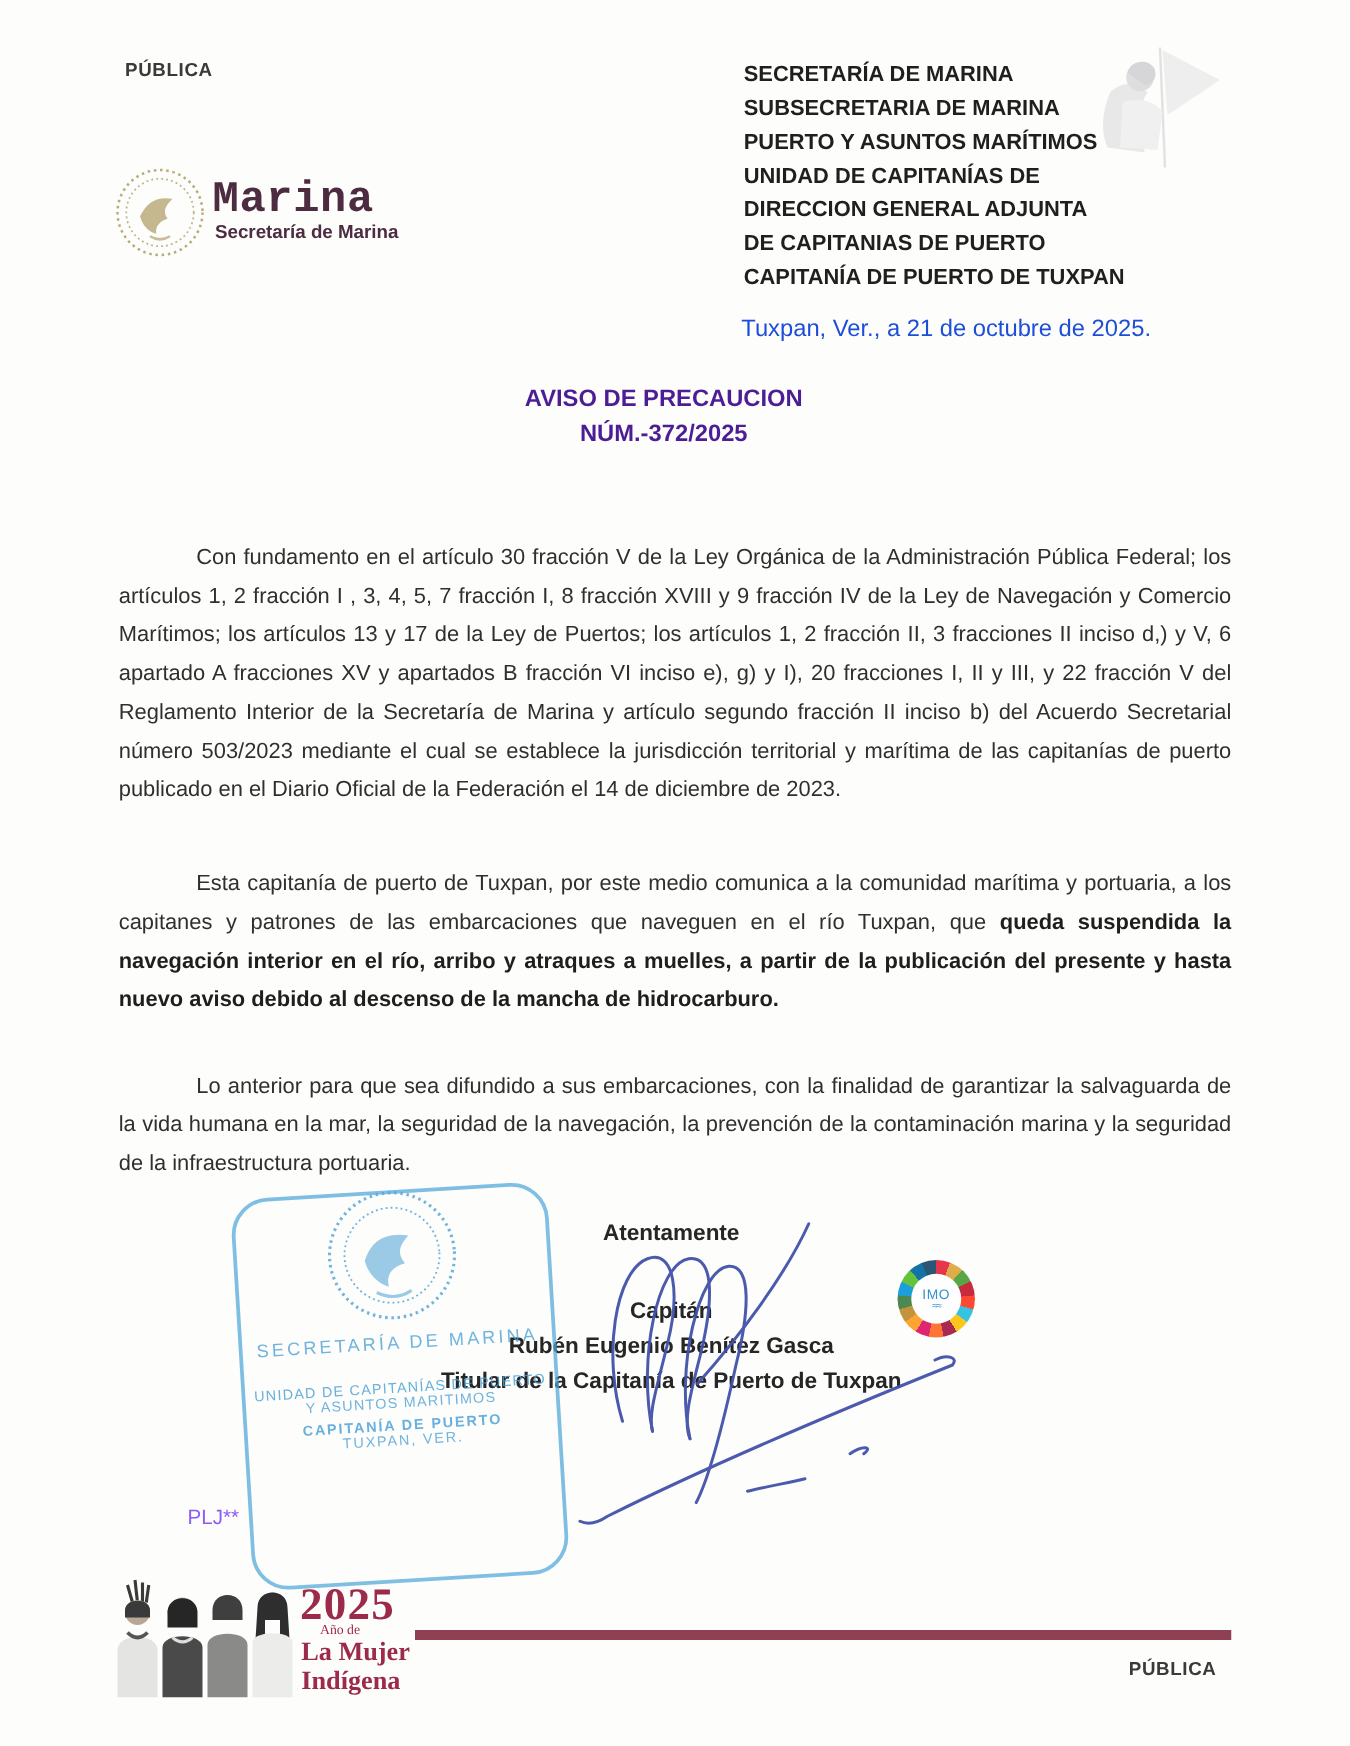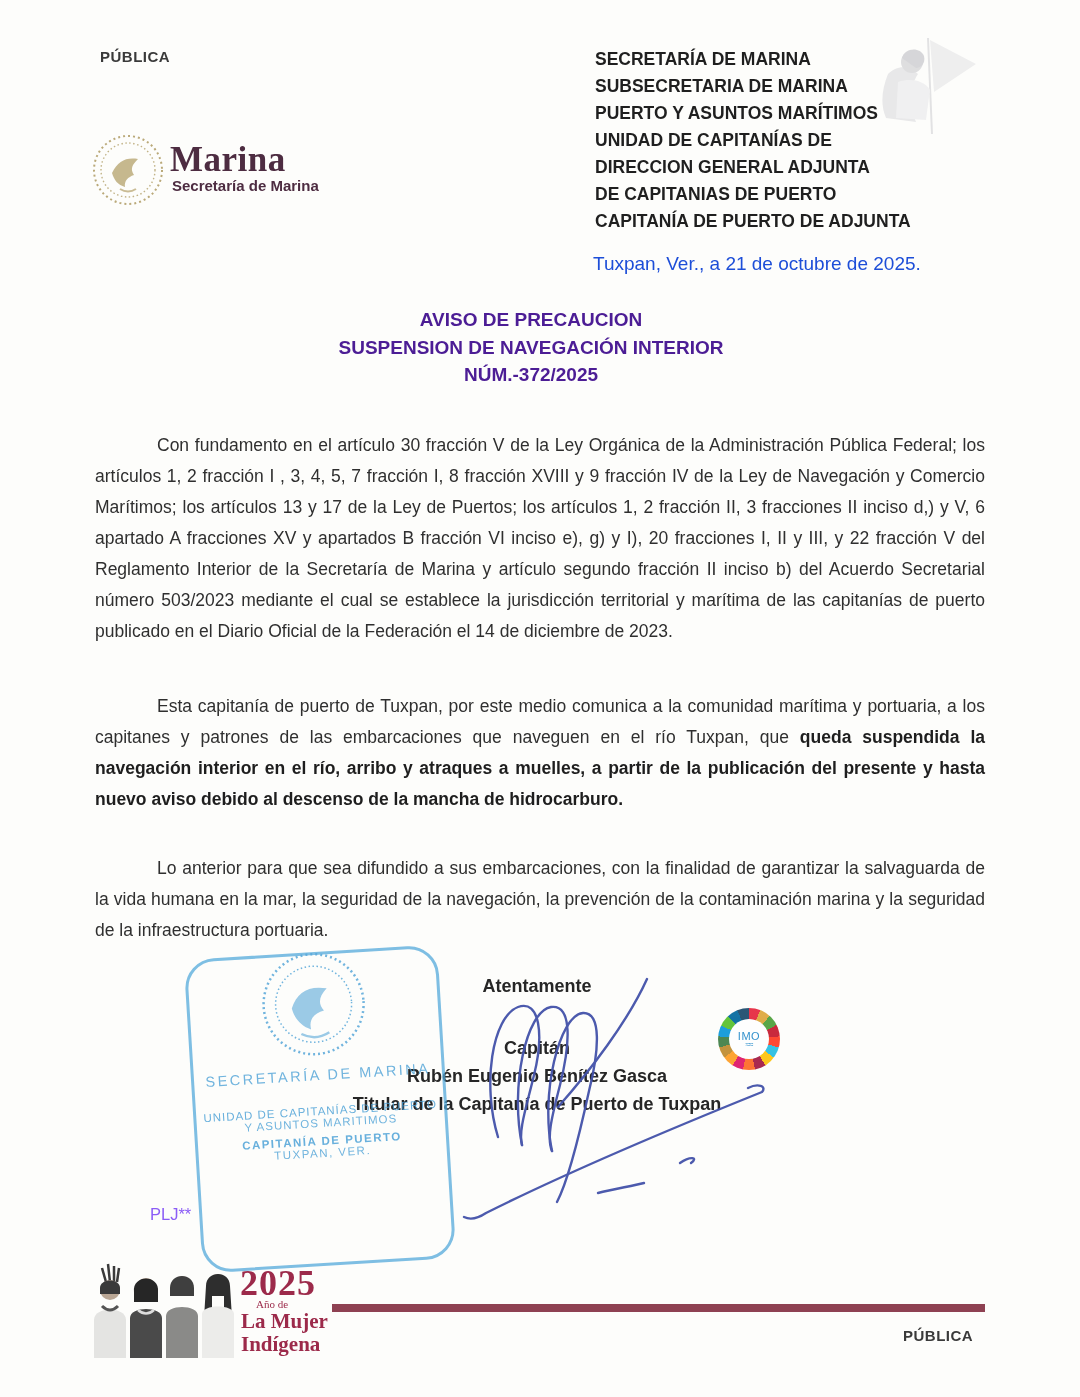--- a/index.html
+++ b/index.html
@@ -3,21 +3,21 @@
 <meta charset="utf-8">
 <style>
   html,body{margin:0;padding:0;background:#e8e8e6;}
   .page{
     position:relative;width:1080px;height:1397px;margin:0 auto;
     background:#fdfdfb;overflow:hidden;
     font-family:"Liberation Sans",sans-serif;color:#2f2f2f;
   }
   .abs{position:absolute;}
   .classif{font-size:15px;font-weight:bold;letter-spacing:.5px;color:#3a3a3a;}
-  .brand-word{font-family:Liberation Serif, serif;font-weight:bold;font-size:35px;color:#4d2c41;letter-spacing:.5px;}
+  .brand-word{font-family:Liberation Mono, monospace;font-weight:bold;font-size:35px;color:#4d2c41;letter-spacing:.5px;}
   .brand-sub{font-weight:bold;font-size:15px;color:#4d2c41;}
   .letterhead{font-weight:bold;font-size:17.5px;line-height:27px;color:#1f1f1f;}
   .dateline{font-size:19px;color:#1d4ed8;}
   .doc-title{font-weight:bold;font-size:19px;line-height:27.5px;text-align:center;color:#4c1d95;}
   .bodytext{font-size:17.5px;line-height:31px;text-align:justify;color:#2f2f2f;}
   .bodytext p{margin:0 0 40px 0;text-indent:62px;}
   .bodytext b{color:#1e1e1e;}
   .sigblock{width:500px;text-align:center;font-weight:bold;font-size:18px;color:#262626;}
   .stamp{
     left:193px;top:952px;width:248px;height:308px;
@@ -70,28 +70,27 @@
     <path d="M30,48 C42,44 56,46 62,56 L58,86 L28,84 Z" fill="#e2e2e6"></path>
   </svg>
 
   <div class="abs letterhead" style="left:595px;top:46px;">
     <div>SECRETARÍA DE MARINA</div>
     <div>SUBSECRETARIA DE MARINA</div>
     <div>PUERTO Y ASUNTOS MARÍTIMOS</div>
     <div>UNIDAD DE CAPITANÍAS DE</div>
     <div>DIRECCION GENERAL ADJUNTA</div>
     <div>DE CAPITANIAS DE PUERTO</div>
-    <div>CAPITANÍA DE PUERTO DE ADJUNTA</div>
+    <div>CAPITANÍA DE PUERTO DE TUXPAN</div>
   </div>
 
   <div class="abs dateline" style="left:593px;top:253px;">Tuxpan, Ver., a 21 de octubre de 2025.</div>
 
   <div class="abs doc-title" style="left:281px;top:306px;width:500px;">
     <div>AVISO DE PRECAUCION</div>
-    <div>SUSPENSION DE NAVEGACIÓN INTERIOR</div>
     <div>NÚM.-372/2025</div>
   </div>
 
   <div class="abs bodytext" style="left:95px;top:430px;width:890px;">
     <p style="margin-bottom:44px;">Con fundamento en el artículo 30 fracción V de la Ley Orgánica de la Administración Pública Federal; los artículos 1, 2 fracción I , 3, 4, 5, 7 fracción I, 8  fracción XVIII y 9 fracción IV de la Ley de Navegación y Comercio Marítimos; los artículos 13 y 17 de la Ley de Puertos; los artículos 1, 2 fracción II, 3 fracciones II inciso d,) y V, 6 apartado A fracciones XV y apartados B fracción VI inciso e), g) y I), 20 fracciones I, II y III, y 22 fracción V del Reglamento Interior de la Secretaría de Marina y artículo segundo fracción II inciso b) del Acuerdo Secretarial número 503/2023 mediante el cual se establece la jurisdicción territorial y marítima de las capitanías de puerto publicado en el Diario Oficial de la Federación el 14 de diciembre de 2023.</p>
     <p style="margin-bottom:38px;"><span>Esta capitanía de puerto de Tuxpan, por este medio comunica a la comunidad marítima y portuaria, a los capitanes y patrones de las embarcaciones que naveguen en el río Tuxpan, que </span><b>queda suspendida la navegación interior en el río, arribo y atraques a muelles, a partir de la publicación del presente y hasta nuevo aviso debido al descenso de la mancha de hidrocarburo.</b></p>
     <p style="margin-bottom:12px;">Lo anterior para que sea difundido a sus embarcaciones, con la finalidad de garantizar la salvaguarda de la vida humana en la mar, la seguridad de la navegación, la prevención de la contaminación marina y la seguridad de la infraestructura portuaria.</p>
   </div>
 
   <div class="abs sigblock" style="left:287px;top:976px;">

